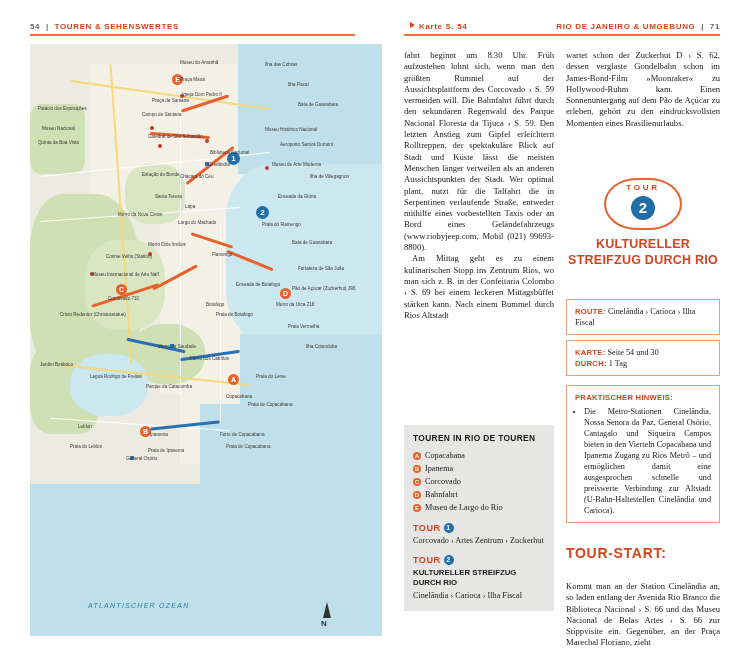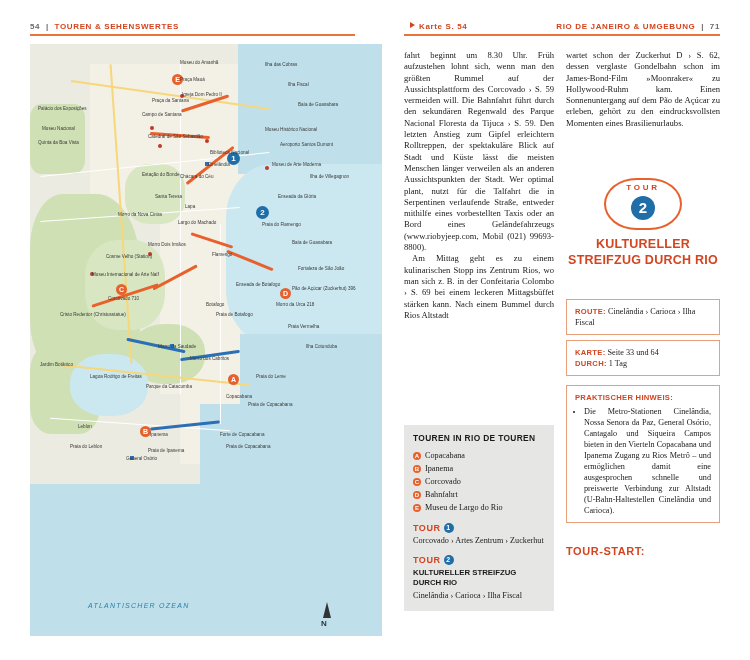--- a/index.html
+++ b/index.html
@@ -73,21 +73,21 @@
   
   .infobox{position:absolute;left:566px;width:154px;border:1px solid #e8a07a;box-sizing:border-box;padding:6px 8px;font-size:8.2px;line-height:11px;}
   .ib1{top:288px;margin-top:11px;}
   .ib2{top:340px;}
   .ib3{top:385px;}
   .ib-lbl{font-family:"Liberation Sans",sans-serif;font-weight:bold;font-size:7.6px;color:#d4441f;letter-spacing:.04em;}
   .ib-ul{margin:3px 0 0 0;padding-left:9px;}
   .ib-ul li{margin-bottom:0;text-align:justify;}
 
   .startsec{position:absolute;left:566px;top:545px;width:154px;}
-  .start-h{font-family:"Liberation Sans",sans-serif;font-weight:bold;font-size:11px;color:#d4441f;letter-spacing:.05em;margin-bottom:20px;}
+  .start-h{font-family:"Liberation Sans",sans-serif;font-weight:bold;font-size:14px;color:#d4441f;letter-spacing:.05em;margin-bottom:20px;}
   .start-p{font-size:8.6px;line-height:11.3px;text-align:justify;}
 </style>
 </head>
 <body>
 
 <div class="page">
 
   <div class="head head-left">
     <span class="num">54</span>
     <span class="num">&nbsp;|&nbsp;</span>
@@ -279,29 +279,30 @@
   </div>
   <div class="tourtitle">KULTURELLER STREIFZUG DURCH RIO</div>
 
   <div class="infobox ib1">
     <span class="ib-lbl">ROUTE:</span>
     <span>Cinelândia › Carioca › Ilha Fiscal</span>
   </div>
 
   <div class="infobox ib2">
     <div><span class="ib-lbl">KARTE:</span>
-      <span>Seite 33 und 64</span></div>
+      <span>Seite 54 und 30</span></div>
     <div><span class="ib-lbl">DURCH:</span>
       <span>1 Tag</span></div>
   </div>
 
   <div class="infobox ib3">
     <div class="ib-lbl">PRAKTISCHER HINWEIS:</div>
     <ul class="ib-ul">
       <li>Die Metro-Stationen Cinelândia, Nossa Senora da Paz, General Osório, Cantagalo und Siqueira Campos bieten in den Vierteln Copacabana und Ipanema Zugang zu Rios Metrô – und ermöglichen damit eine ausgesprochen schnelle und preiswerte Verbindung zur Altstadt (U-Bahn-Haltestellen Cinelândia und Carioca).</li>
     </ul>
   </div>
 
   <div class="startsec">
     <div class="start-h">TOUR-START:</div>
+    <div class="start-p">Kommt man an der Station Cinelândia an, so laden entlang der Avenida Rio Branco die Biblioteca Nacional › S. 66 und das Museu Nacional de Belas Artes › S. 66 zur Stippvisite ein. Gegenüber, an der Praça Marechal Floriano, zieht</div>
   </div>
 
 </div>
 
 </body></html>

